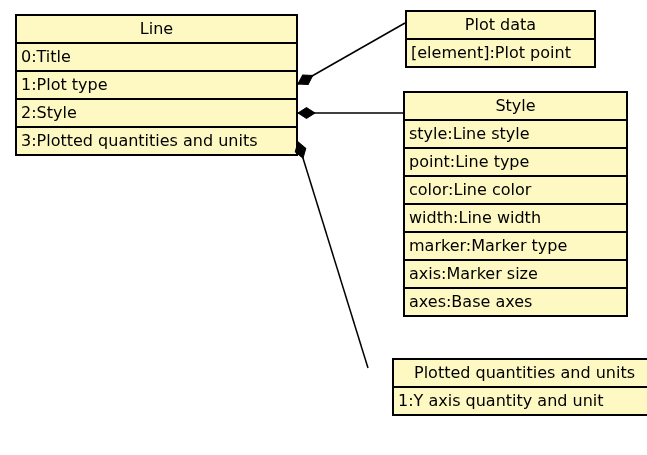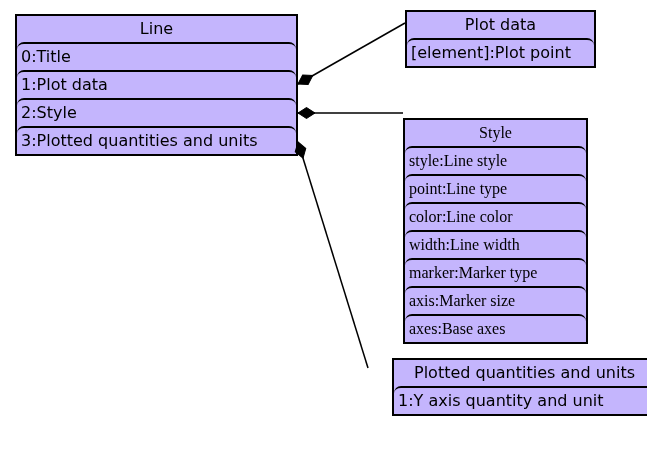--- a/index.html
+++ b/index.html
@@ -32,44 +32,43 @@
   }
   .connector-layer polygon {
     fill: #000000;
     stroke: #000000;
     stroke-width: 1;
   }
   .uml-box {
     position: absolute;
     box-sizing: border-box;
     border: 2px solid #000000;
-    background: #c4b5fd;
+    background: #fef9c3;
     z-index: 2;
   }
   .uml-header {
     height: 26px;
     line-height: 26px;
     text-align: center;
     white-space: nowrap;
     overflow: hidden;
   }
   .uml-row {
     height: 26px;
     line-height: 26px;
     border-top: 2px solid #000000;
     padding-left: 4px;
     padding-right: 11px;
     text-align: left;
     white-space: nowrap;
     overflow: hidden;
-    border-radius: 7px;
   }
   .box-line    { left: 15px;  top: 14px;  width: 283px; }
   .box-plot    { left: 405px; top: 10px;  width: 191px; }
-  .box-style   { left: 403px; top: 118px; width: 185px; font-family: Liberation Serif, serif; }
+  .box-style   { left: 403px; top: 91px; width: 225px; }
   .box-plotted { left: 368px; top: 358px; width: 265px; margin-left: 24px; }
 </style>
 </head>
 <body>
 
 <div class="canvas">
 
   <svg class="connector-layer" viewBox="0 0 647 455" xmlns="http://www.w3.org/2000/svg">
     <g>
       <line x1="298" y1="84" x2="405" y2="23"></line>
@@ -81,21 +80,21 @@
     </g>
     <g>
       <line x1="298" y1="142" x2="368" y2="368"></line>
       <polygon points="0,0 8.5,-5.5 17,0 8.5,5.5" transform="translate(298,142) rotate(72.8)"></polygon>
     </g>
   </svg>
 
   <div class="uml-box box-line">
     <div class="uml-header">Line</div>
     <div class="uml-row">0:Title</div>
-    <div class="uml-row">1:Plot data</div>
+    <div class="uml-row">1:Plot type</div>
     <div class="uml-row">2:Style</div>
     <div class="uml-row">3:Plotted quantities and units</div>
   </div>
 
   <div class="uml-box box-plot">
     <div class="uml-header">Plot data</div>
     <div class="uml-row">[element]:Plot point</div>
   </div>
 
   <div class="uml-box box-style">

